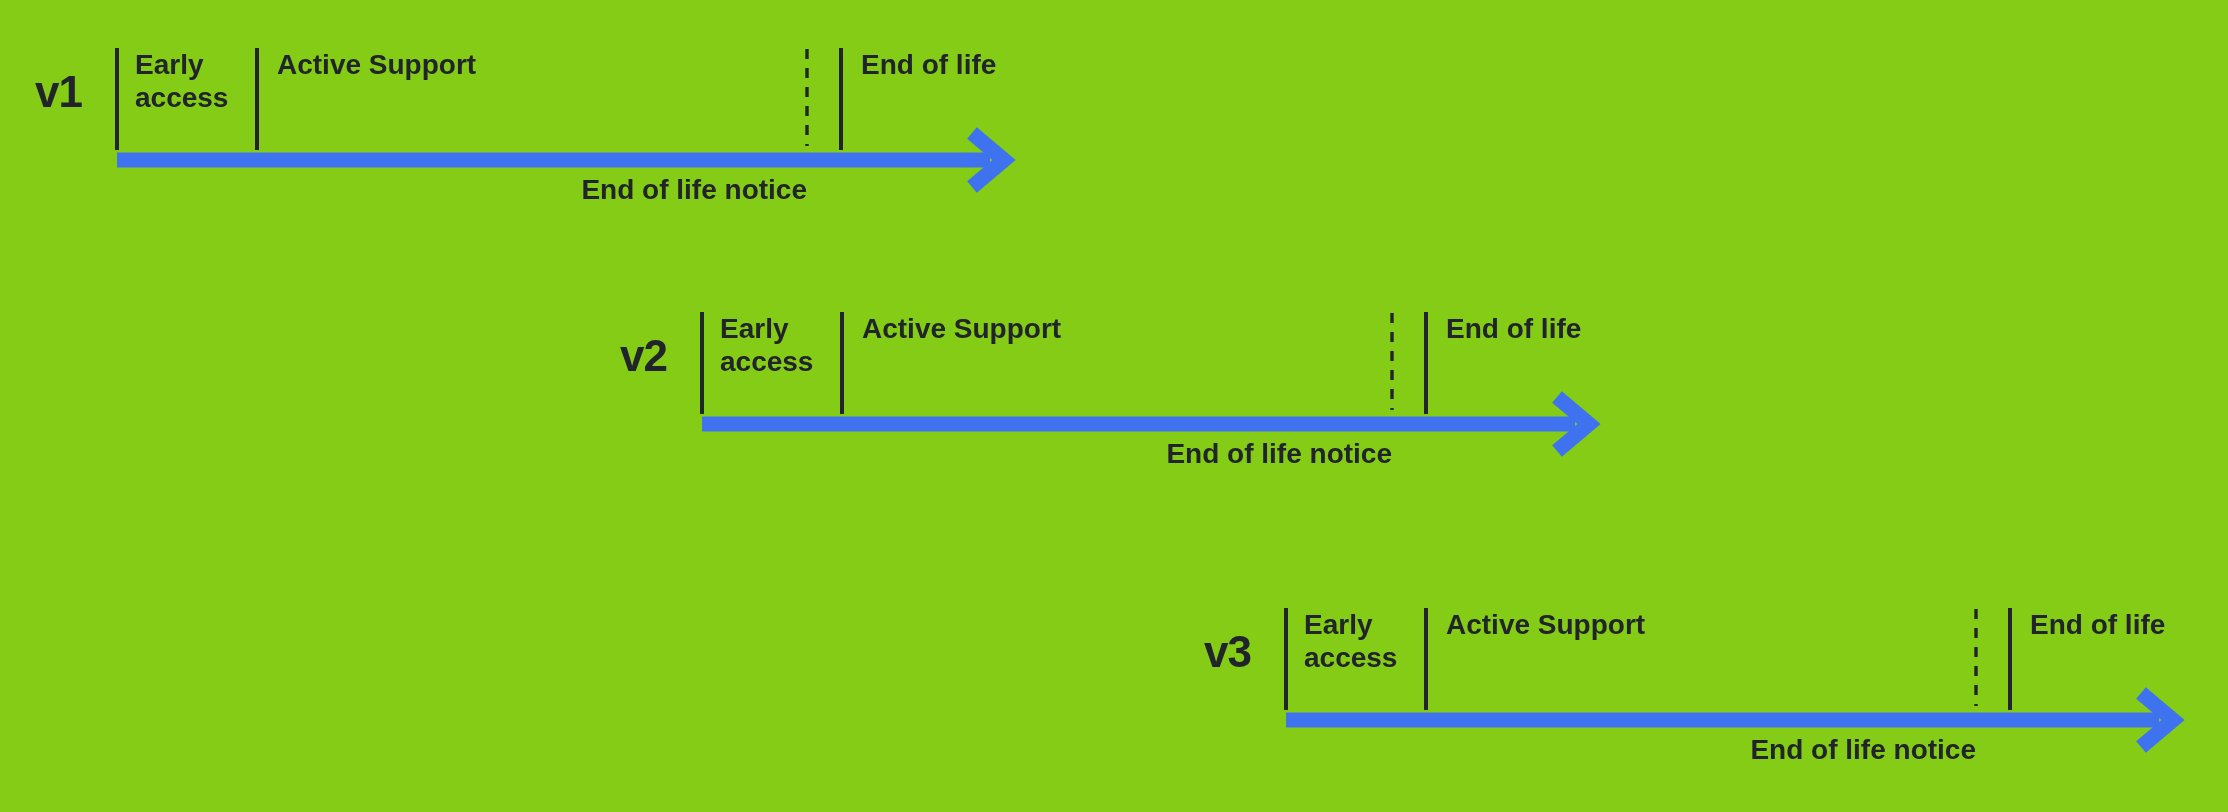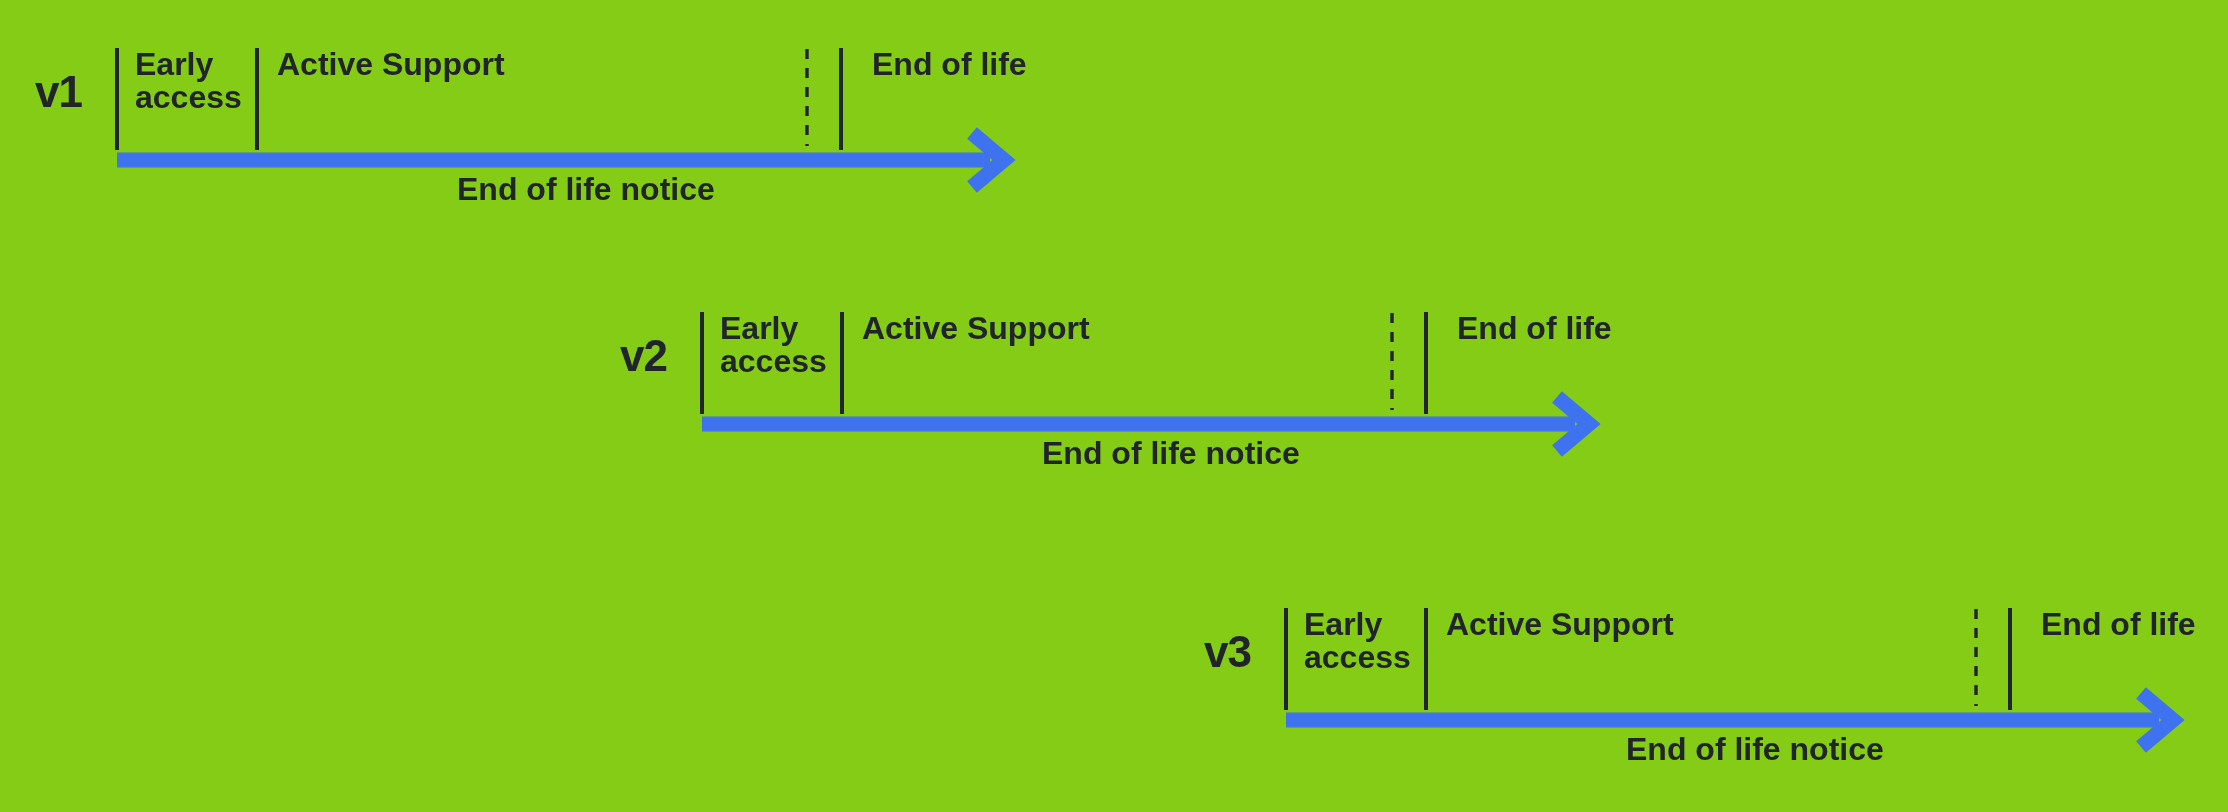--- a/index.html
+++ b/index.html
@@ -31,26 +31,26 @@
   .dashed{stroke:var(--ink);stroke-width:3.4;stroke-dasharray:10 9;}
   .shaft{stroke:var(--blue);stroke-width:15;stroke-linecap:butt;}
   .chevron{stroke:var(--blue);stroke-width:15;fill:none;stroke-linecap:butt;stroke-linejoin:miter;}
 
   .version-label{
     position:absolute;left:-160px;top:22px;width:125px;
     text-align:right;font-size:44px;font-weight:bold;letter-spacing:-1px;
     line-height:44px;white-space:nowrap;
   }
   .phase-label{
-    font-size:32px;font-weight:bold;line-height:33px;position:absolute;
+    font-size:28px;font-weight:bold;line-height:33px;position:absolute;
   }
   .label-early{left:18px;top:0;width:120px;}
   .label-active{left:160px;top:0;white-space:nowrap;}
-  .label-eol{left:744px;top:0;white-space:nowrap;margin-left:11px;}
-  .label-notice{left:340px;top:125px;width:350px;white-space:nowrap;}
+  .label-eol{left:744px;top:0;white-space:nowrap;}
+  .label-notice{left:340px;top:125px;width:350px;text-align:right;white-space:nowrap;}
 </style>
 </head>
 <body>
 
 <div class="canvas">
 
   <div class="timeline-row pos-v1">
     <svg class="row-svg" viewBox="0 0 940 190" aria-hidden="true">
       <line class="tick" x1="20" y1="10" x2="20" y2="112"></line>
       <line class="tick" x1="160" y1="10" x2="160" y2="112"></line>

